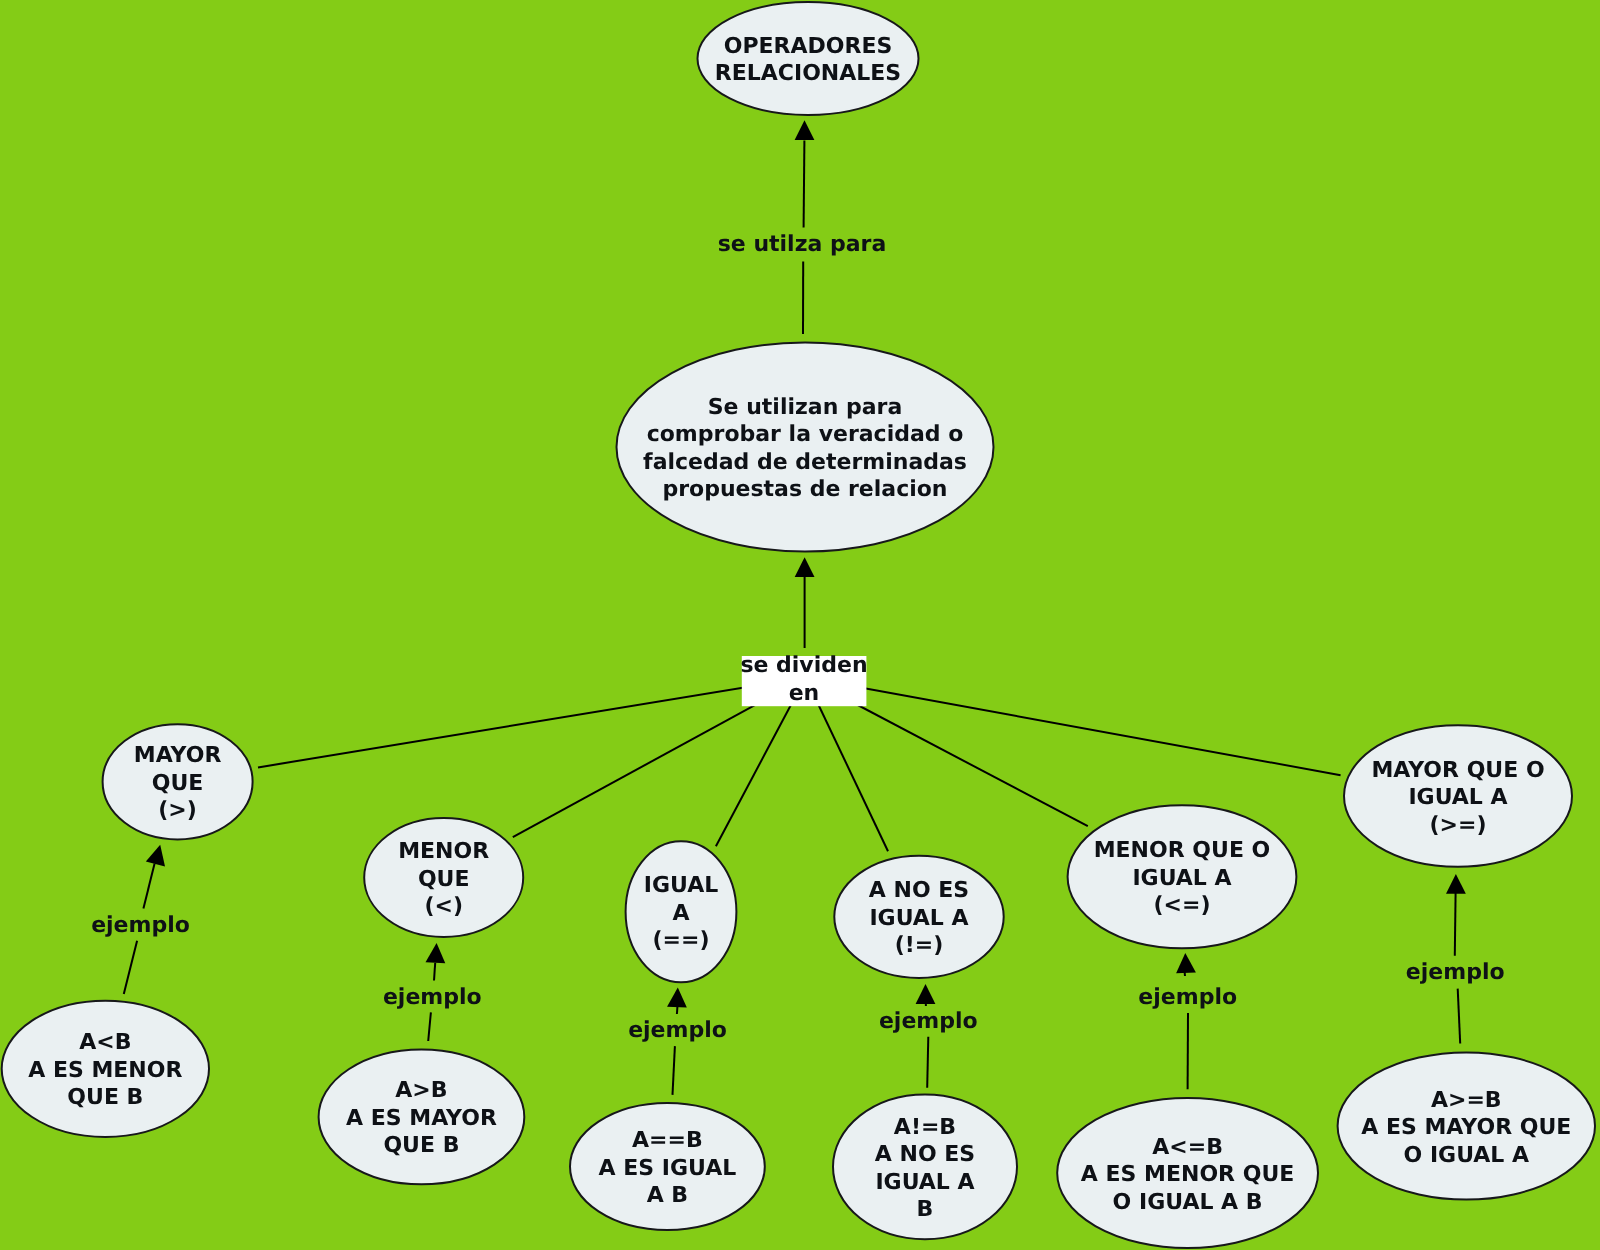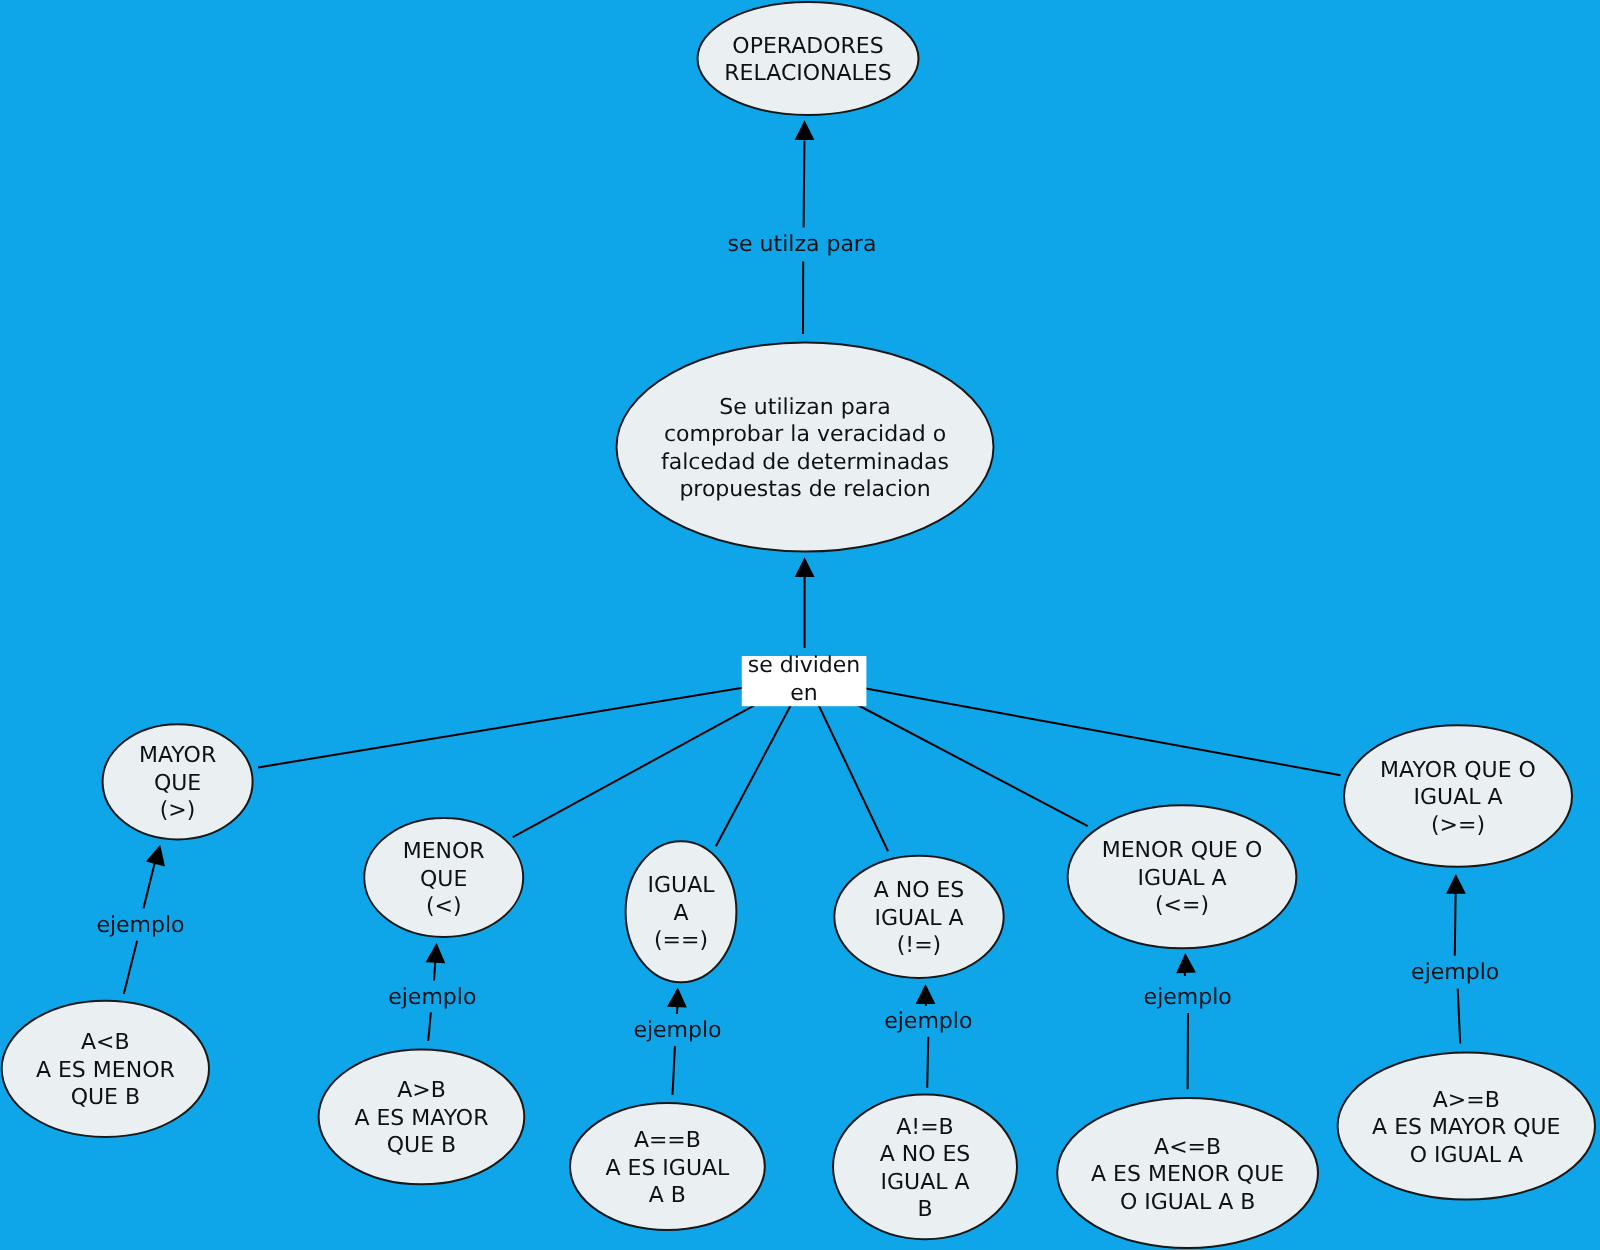--- a/index.html
+++ b/index.html
@@ -1,19 +1,19 @@
 <!DOCTYPE html>
 <html><head>
 <meta charset="utf-8">
 <title>OPERADORES RELACIONALES</title>
 <style>
   html,body{margin:0;padding:0;background:#ffffff;}
-  #cmap-root{position:relative;width:1600px;height:1250px;background:#0ea5e9;overflow:hidden;
+  #cmap-root{position:relative;width:1600px;height:1250px;background:#84cc16;overflow:hidden;
              -webkit-font-smoothing:antialiased;
-             text-rendering:geometricPrecision;}
+             text-rendering:geometricPrecision;font-weight:bold;}
   svg#cmap{display:block;width:1600px;height:1250px;shape-rendering:geometricPrecision;
            text-rendering:geometricPrecision;}
   .node-ellipse{fill:#eaf0f2;stroke:#17181a;stroke-width:2.0;}
   .node-text{font-family:"DejaVu Sans",sans-serif;font-size:22px;fill:#0e1116;text-anchor:middle;}
   .link-text{font-family:"DejaVu Sans",sans-serif;font-size:22px;fill:#0e1116;text-anchor:middle;}
   .edge-line{stroke:#000000;stroke-width:2.0;fill:none;stroke-linecap:butt;}
   .arrow-head{fill:#000000;stroke:none;}
   .label-mask{fill:#ffffff;stroke:none;}
 </style>
 </head>

